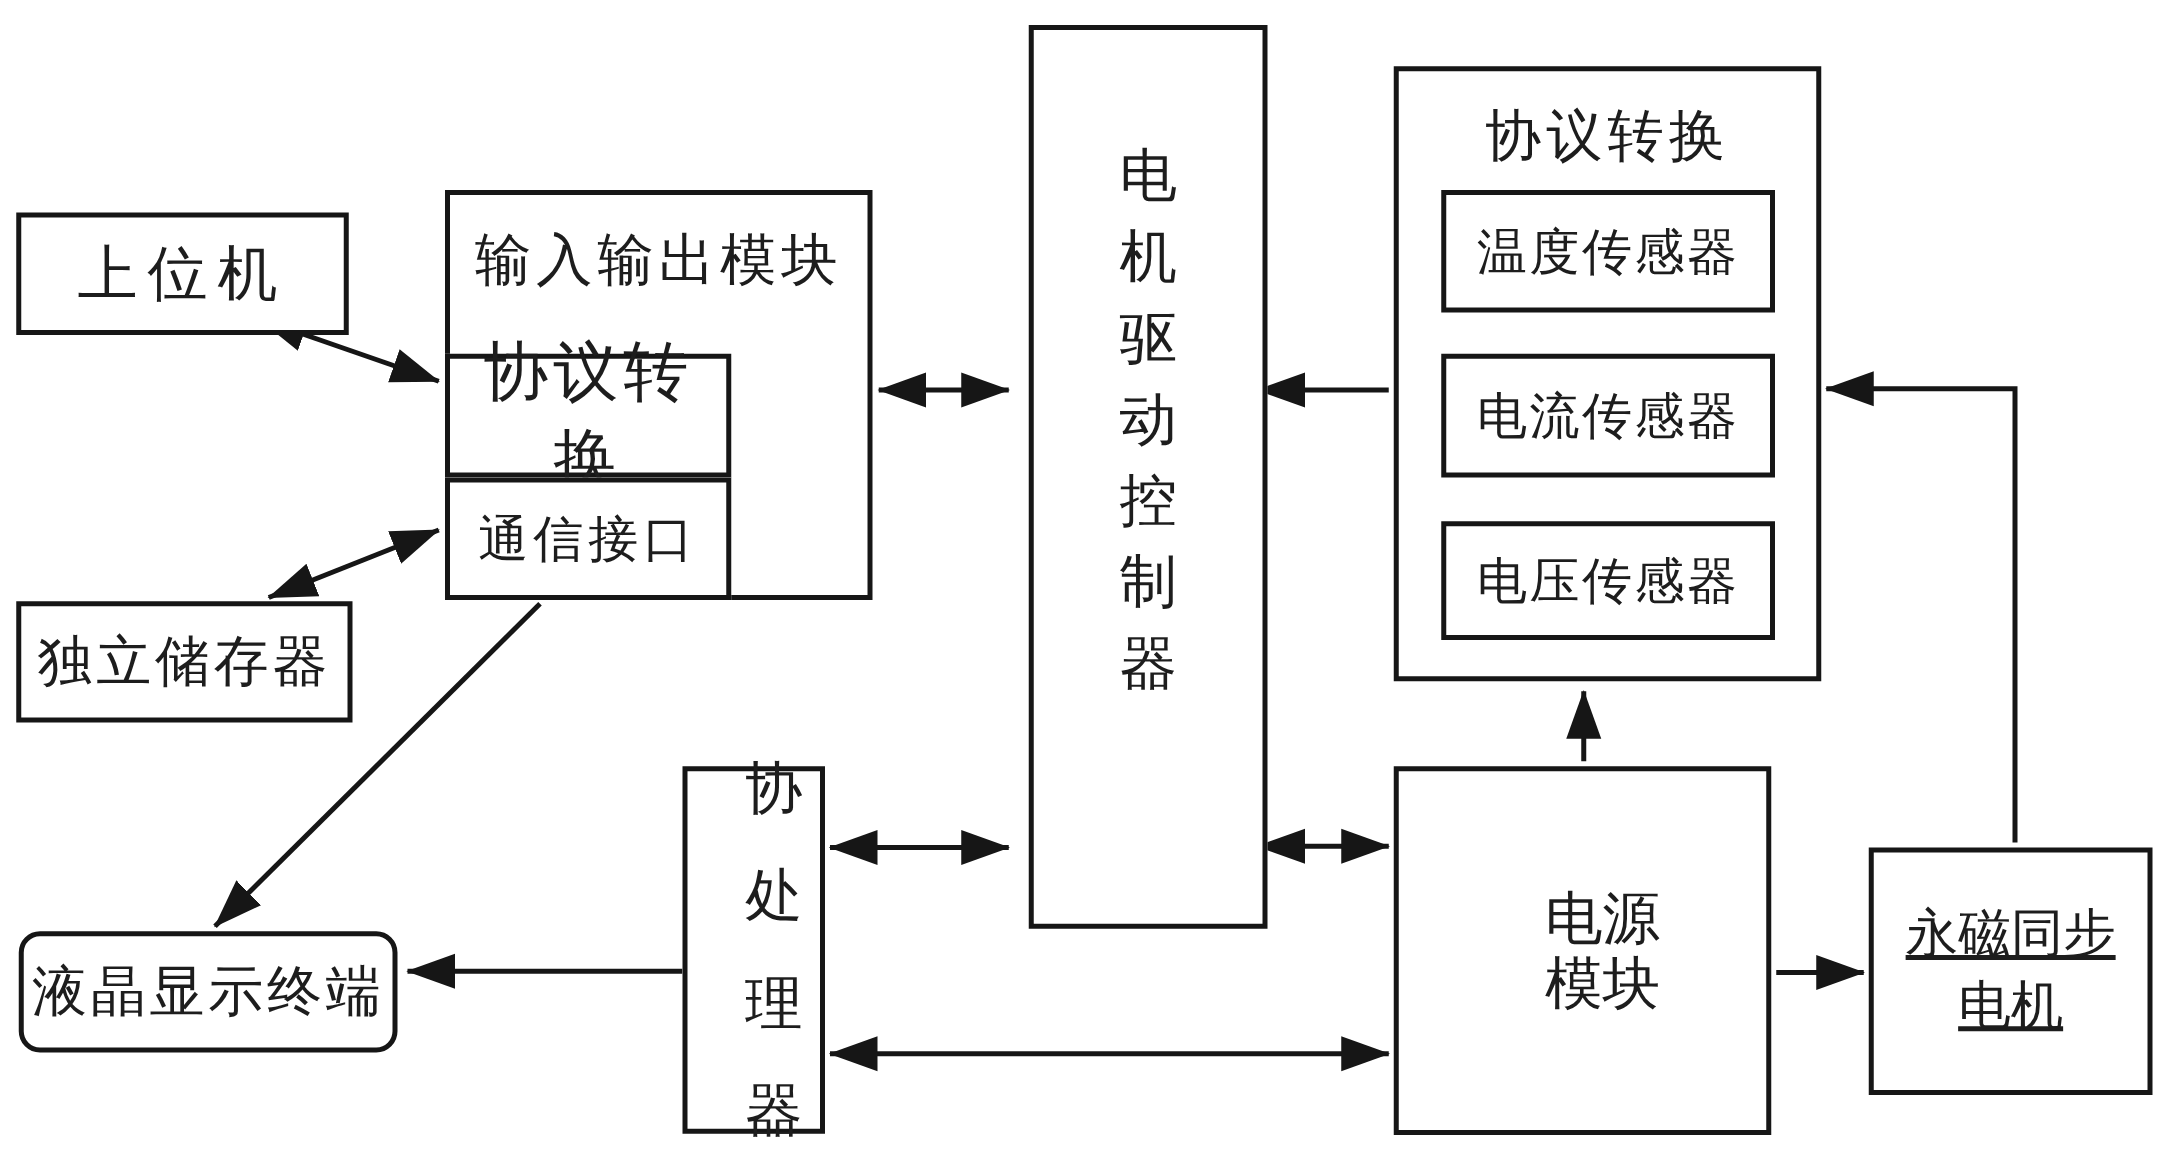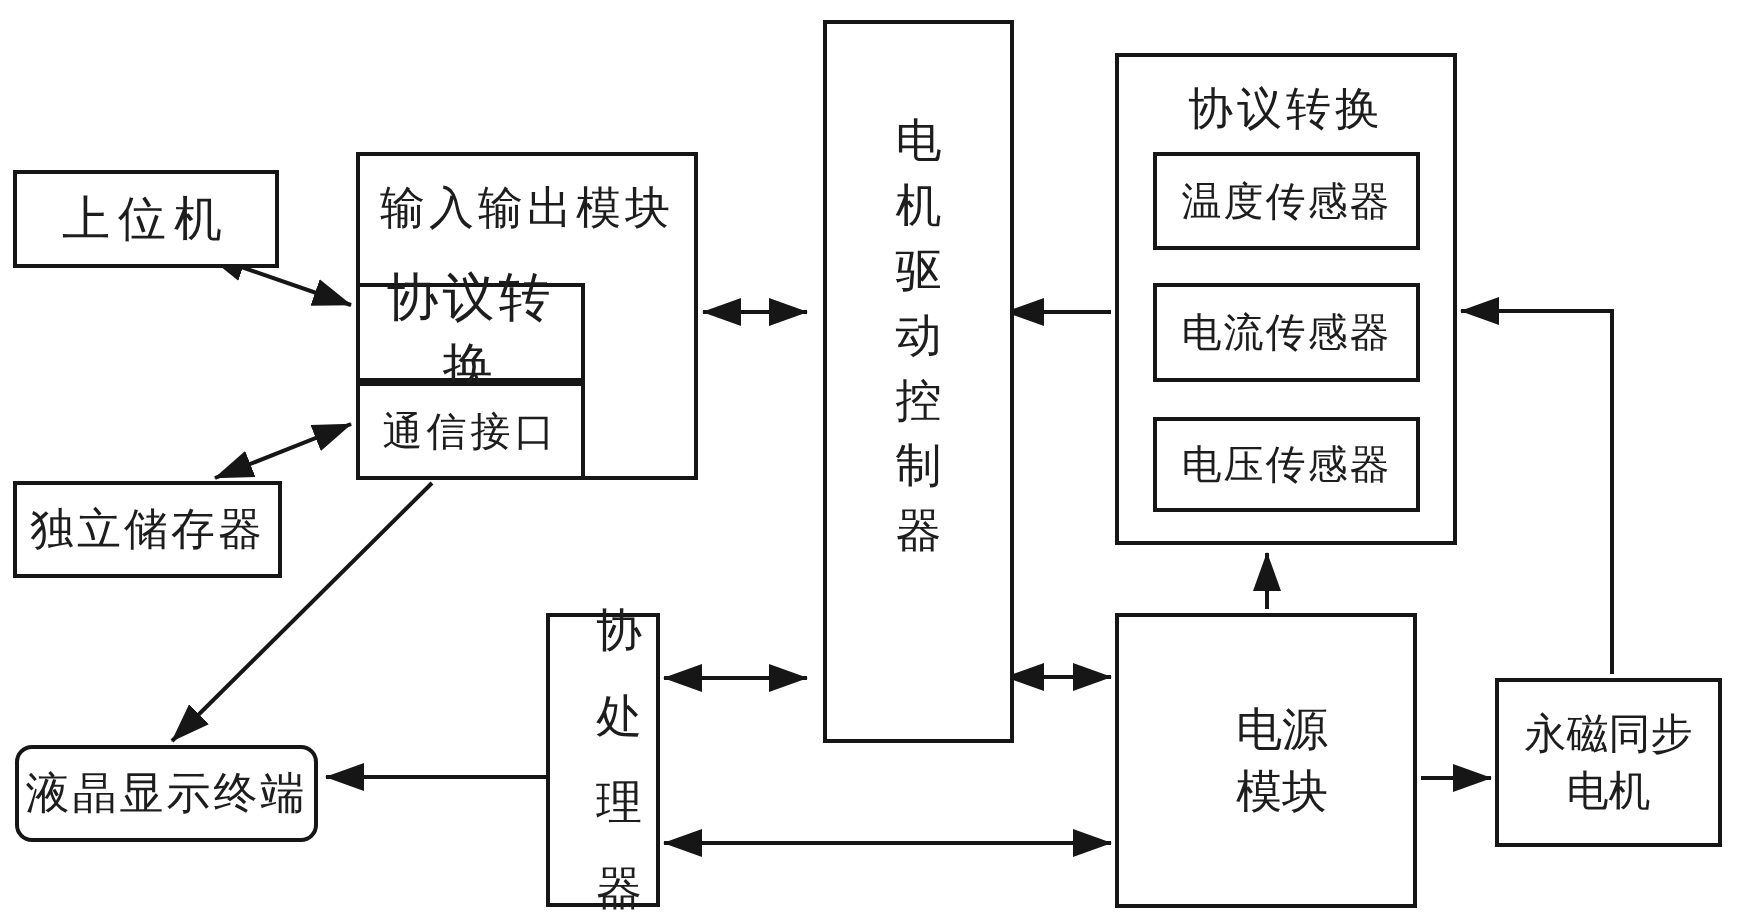--- a/index.html
+++ b/index.html
@@ -112,20 +112,20 @@
     <span class="lbl">温度传感器</span>
   </div>
   <div class="box" style="left:1153px;top:283px;width:267px;height:99px;font-size:40px;letter-spacing:2px;">
     <span class="lbl">电流传感器</span>
   </div>
   <div class="box" style="left:1153px;top:417px;width:267px;height:95px;font-size:40px;letter-spacing:2px;align-items:center;">
     <span class="lbl">电压传感器</span>
   </div>
 
   <div class="box" style="left:1115px;top:613px;width:302px;height:295px;font-size:46px;">
-    <span class="lbl wrap" style="width:100px;line-height:62px;margin-left:32px;">电源模块</span>
+    <span class="lbl wrap" style="width:100px;line-height:52px;margin-left:32px;">电源模块</span>
   </div>
 
-  <div class="box" style="left:1495px;top:678px;width:227px;height:169px;font-size:42px;">
+  <div class="box" style="left:1495px;top:678px;width:227px;height:198px;font-size:42px;text-decoration:underline;">
     <span class="lbl wrap" style="width:180px;line-height:57px;">永磁同步电机</span>
   </div>
 
 </div>
 
 </body></html>

